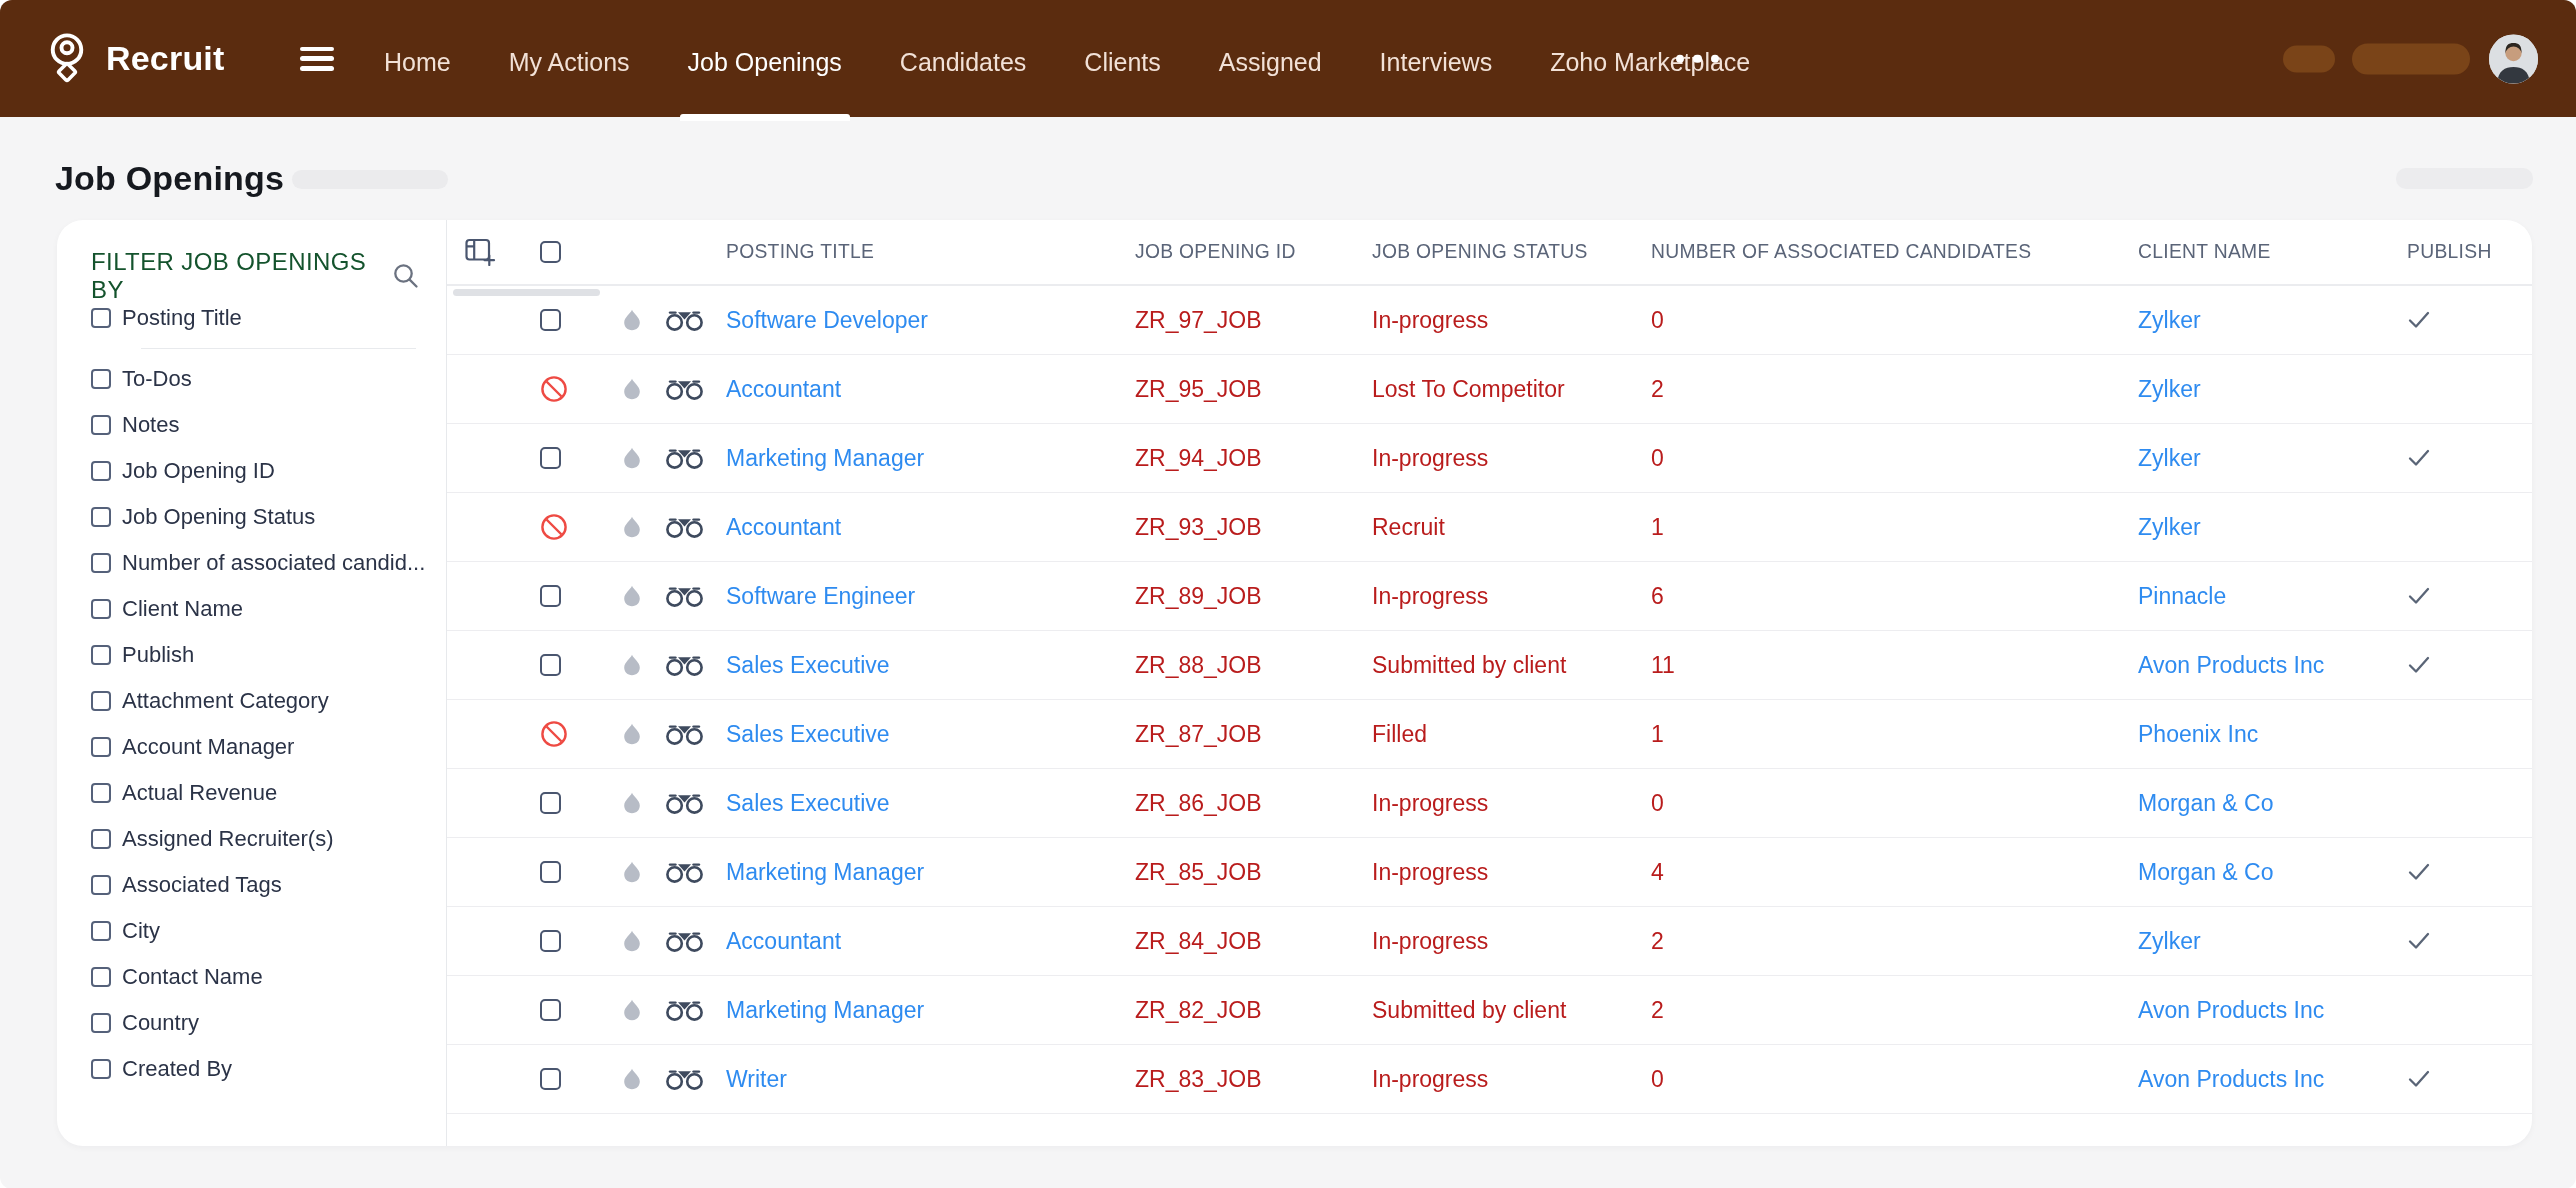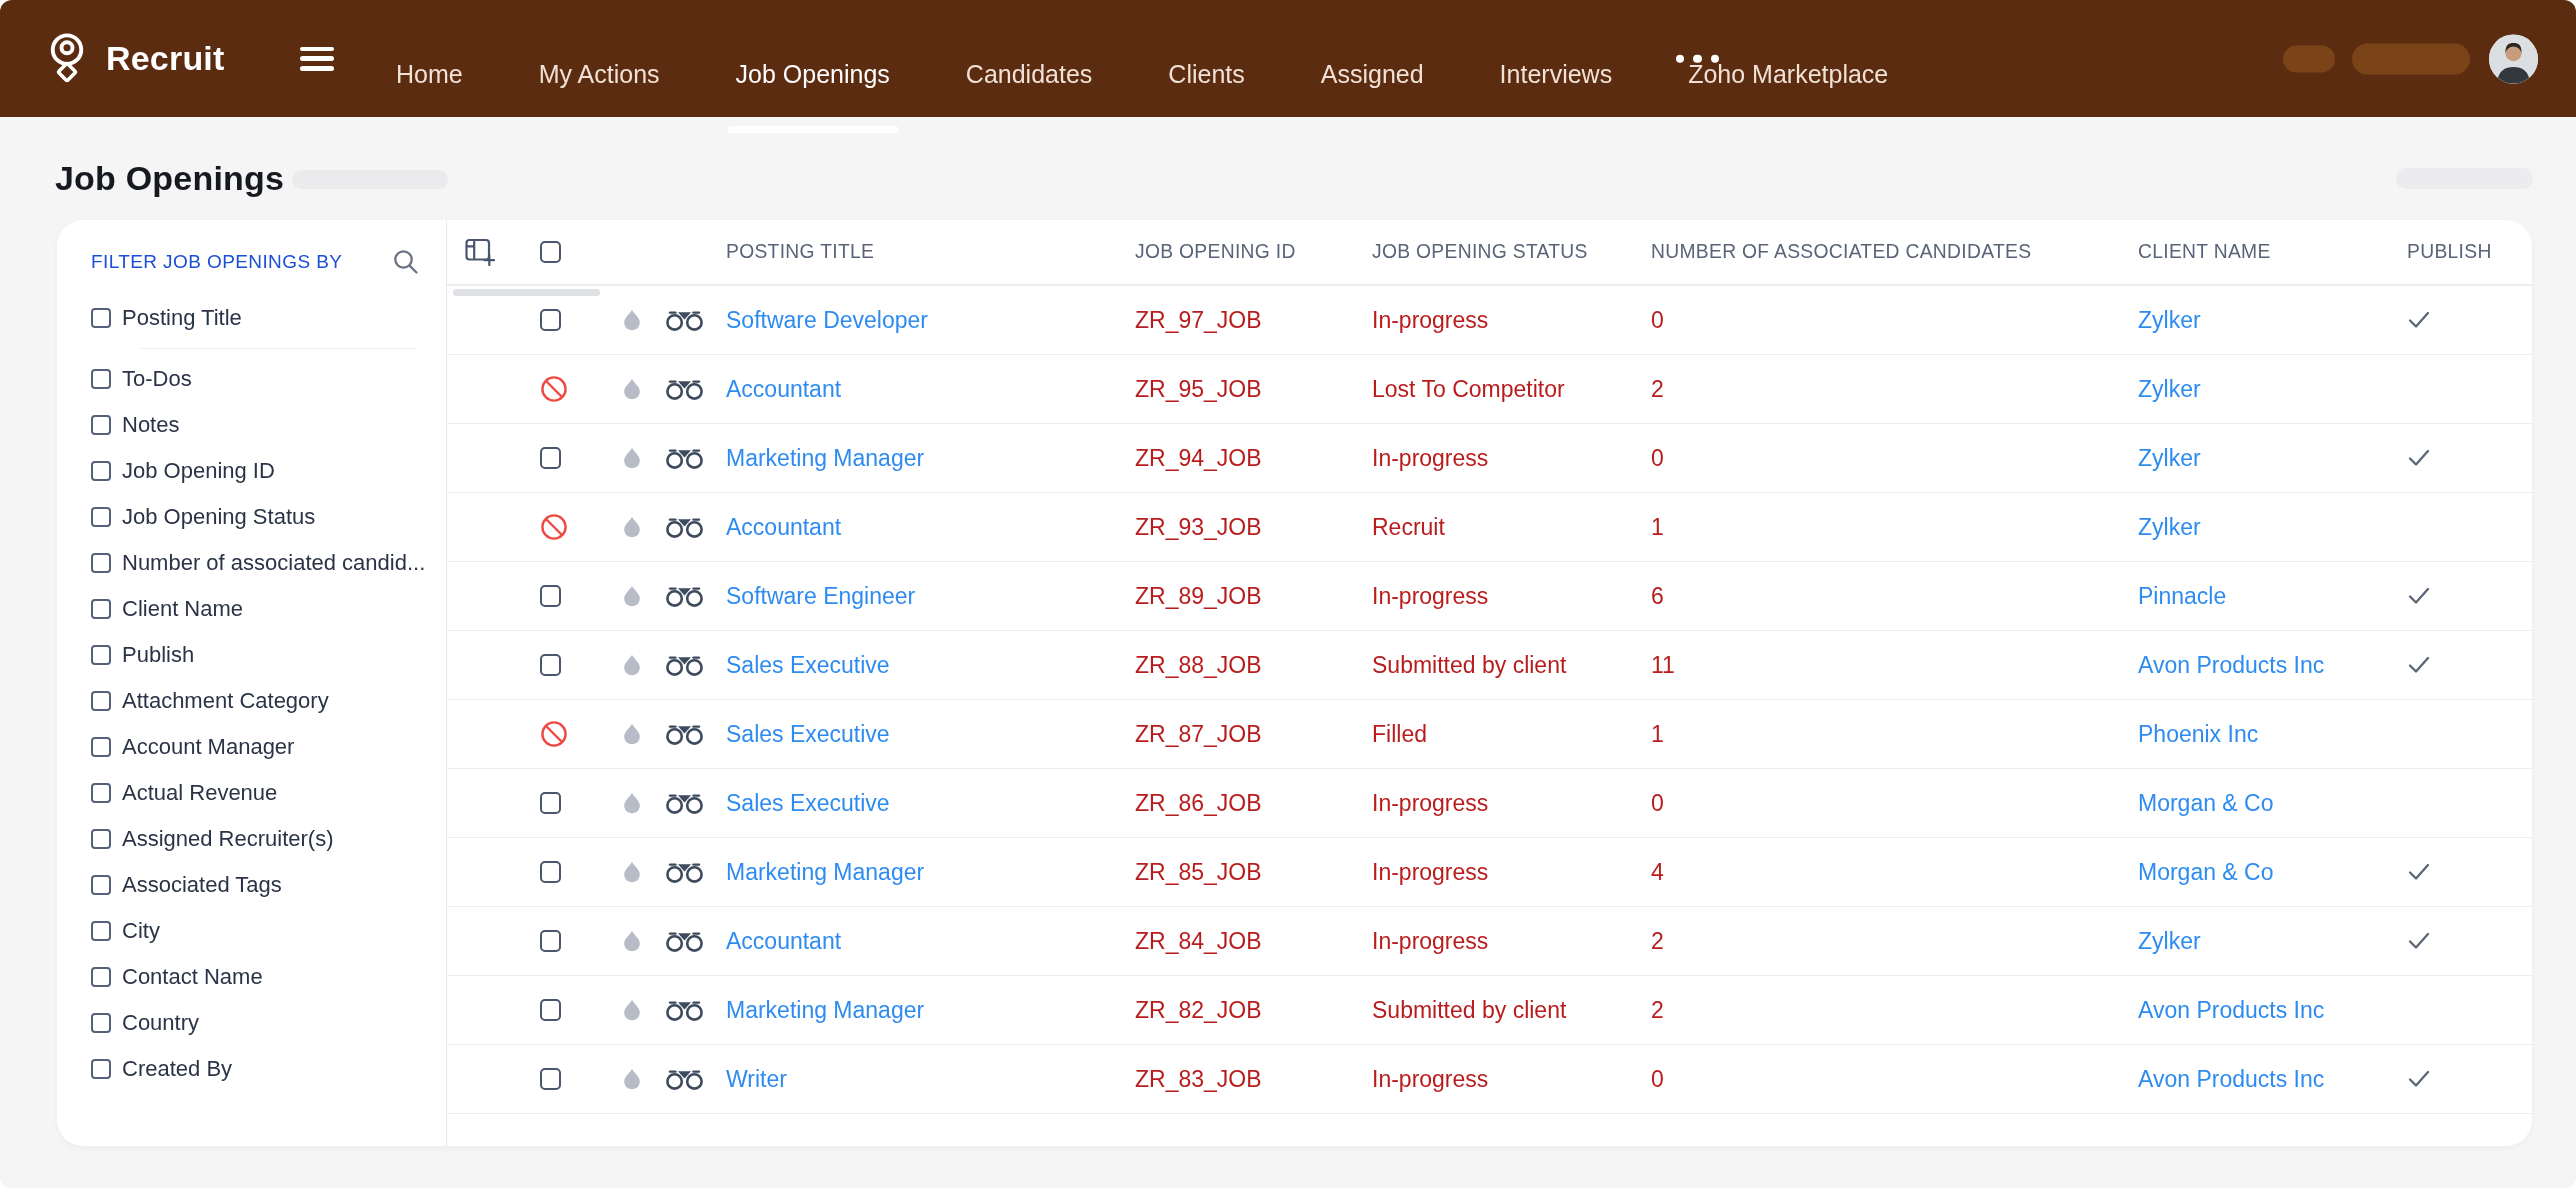--- a/index.html
+++ b/index.html
@@ -6,21 +6,21 @@
   *{box-sizing:border-box;}
   body{font-family:"Liberation Sans","DejaVu Sans",sans-serif;-webkit-font-smoothing:antialiased;}
   .screen{position:relative;width:2576px;height:1189px;border-radius:12px;overflow:hidden;background:#f5f5f6;}
 
   
   .navbar{position:absolute;left:0;top:0;width:100%;height:117px;background:#5b2c0f;display:flex;align-items:center;}
   .brand{position:absolute;left:44px;top:0;height:100%;display:flex;align-items:center;gap:16px;}
   .brand-name{color:#ffffff;font-size:34px;font-weight:700;letter-spacing:0.2px;}
   .hamburger{position:absolute;left:300px;top:50%;transform:translateY(-50%);width:34px;height:24px;display:flex;flex-direction:column;justify-content:space-between;cursor:pointer;}
   .hamburger span{display:block;height:4.6px;border-radius:3px;background:#ffffff;}
-  .nav-menu{position:absolute;left:376px;top:0;height:100%;display:flex;align-items:stretch;gap:68px;list-style:none;margin:16px;padding:0;}
+  .nav-menu{position:absolute;left:376px;top:0;height:100%;display:flex;align-items:stretch;gap:50px;list-style:none;margin:4px;padding:0;}
   .nav-menu li{position:relative;display:flex;align-items:center;padding:0 4px;color:rgba(255,241,232,.92);font-size:25px;cursor:pointer;white-space:nowrap;}
   .nav-menu li.active{color:#ffffff;font-weight:500;}
   .nav-menu li.active::after{content:"";position:absolute;left:-4px;right:-4px;bottom:0;height:7px;background:#ffffff;border-radius:3px 3px 0 0;}
   .nav-dots{position:absolute;left:1676px;top:50%;transform:translateY(-50%);display:flex;gap:9px;cursor:pointer;}
   .nav-dots i{width:8.4px;height:8.4px;border-radius:50%;background:#ffffff;}
   .nav-pill{position:absolute;top:50%;transform:translateY(-50%);background:#7a4418;border-radius:990px;}
   .nav-pill.p1{left:2283px;width:52px;height:27px;}
   .nav-pill.p2{left:2352px;width:118px;height:31px;}
   .avatar{position:absolute;left:2489px;top:50%;transform:translateY(-50%);width:49px;height:49px;border-radius:50%;overflow:hidden;background:#dcdfe2;cursor:pointer;}
 
@@ -28,21 +28,21 @@
   .page-title{position:absolute;left:55px;top:159px;margin:0;font-size:34px;font-weight:700;color:#16191f;letter-spacing:0.2px;}
   .title-pill{position:absolute;left:292px;top:170px;width:156px;height:19px;border-radius:10px;background:#ebebed;}
   .topright-pill{position:absolute;left:2396px;top:168px;width:137px;height:21px;border-radius:10px;background:#ececee;}
 
   
   .card{position:absolute;left:57px;top:220px;width:2475px;height:926px;background:#ffffff;border-radius:26px;box-shadow:0 2px 6px rgba(25,25,50,.04);overflow:hidden;}
 
   
   .filter-panel{position:absolute;left:0;top:0;width:390px;height:100%;border-right:1px solid #e7e9ec;}
   .filter-head{position:absolute;left:34px;top:28px;width:329px;display:flex;align-items:center;justify-content:space-between;}
-  .filter-label{font-size:19px;color:#1d4ed8;letter-spacing:0.4px;}
+  .filter-label{font-size:24px;color:#14532d;letter-spacing:0.4px;}
   .filter-list{position:absolute;left:0;top:75px;width:100%;margin:0;padding:0 0 0 34px;list-style:none;}
   .filter-item{height:46px;display:flex;align-items:center;gap:11px;cursor:pointer;}
   .filter-item .cbx{width:20px;height:20px;border:2.2px solid #55617a;border-radius:4px;background:#fff;flex:0 0 auto;}
   .filter-item .flabel{font-size:22px;color:#2b3347;white-space:nowrap;}
   .filter-sep{height:1px;background:#e8eaed;margin:7px 30px 7px 50px;list-style:none;}
 
   
   .table-area{position:absolute;left:390px;top:0;right:0;height:100%;}
   .trow{display:grid;grid-template-columns:83px 43px 60px 409px 237px 279px 487px 269px 1fr;align-items:center;padding-left:93px;}
   .thead{height:66px;border-bottom:2px solid #ebecef;position:relative;}

